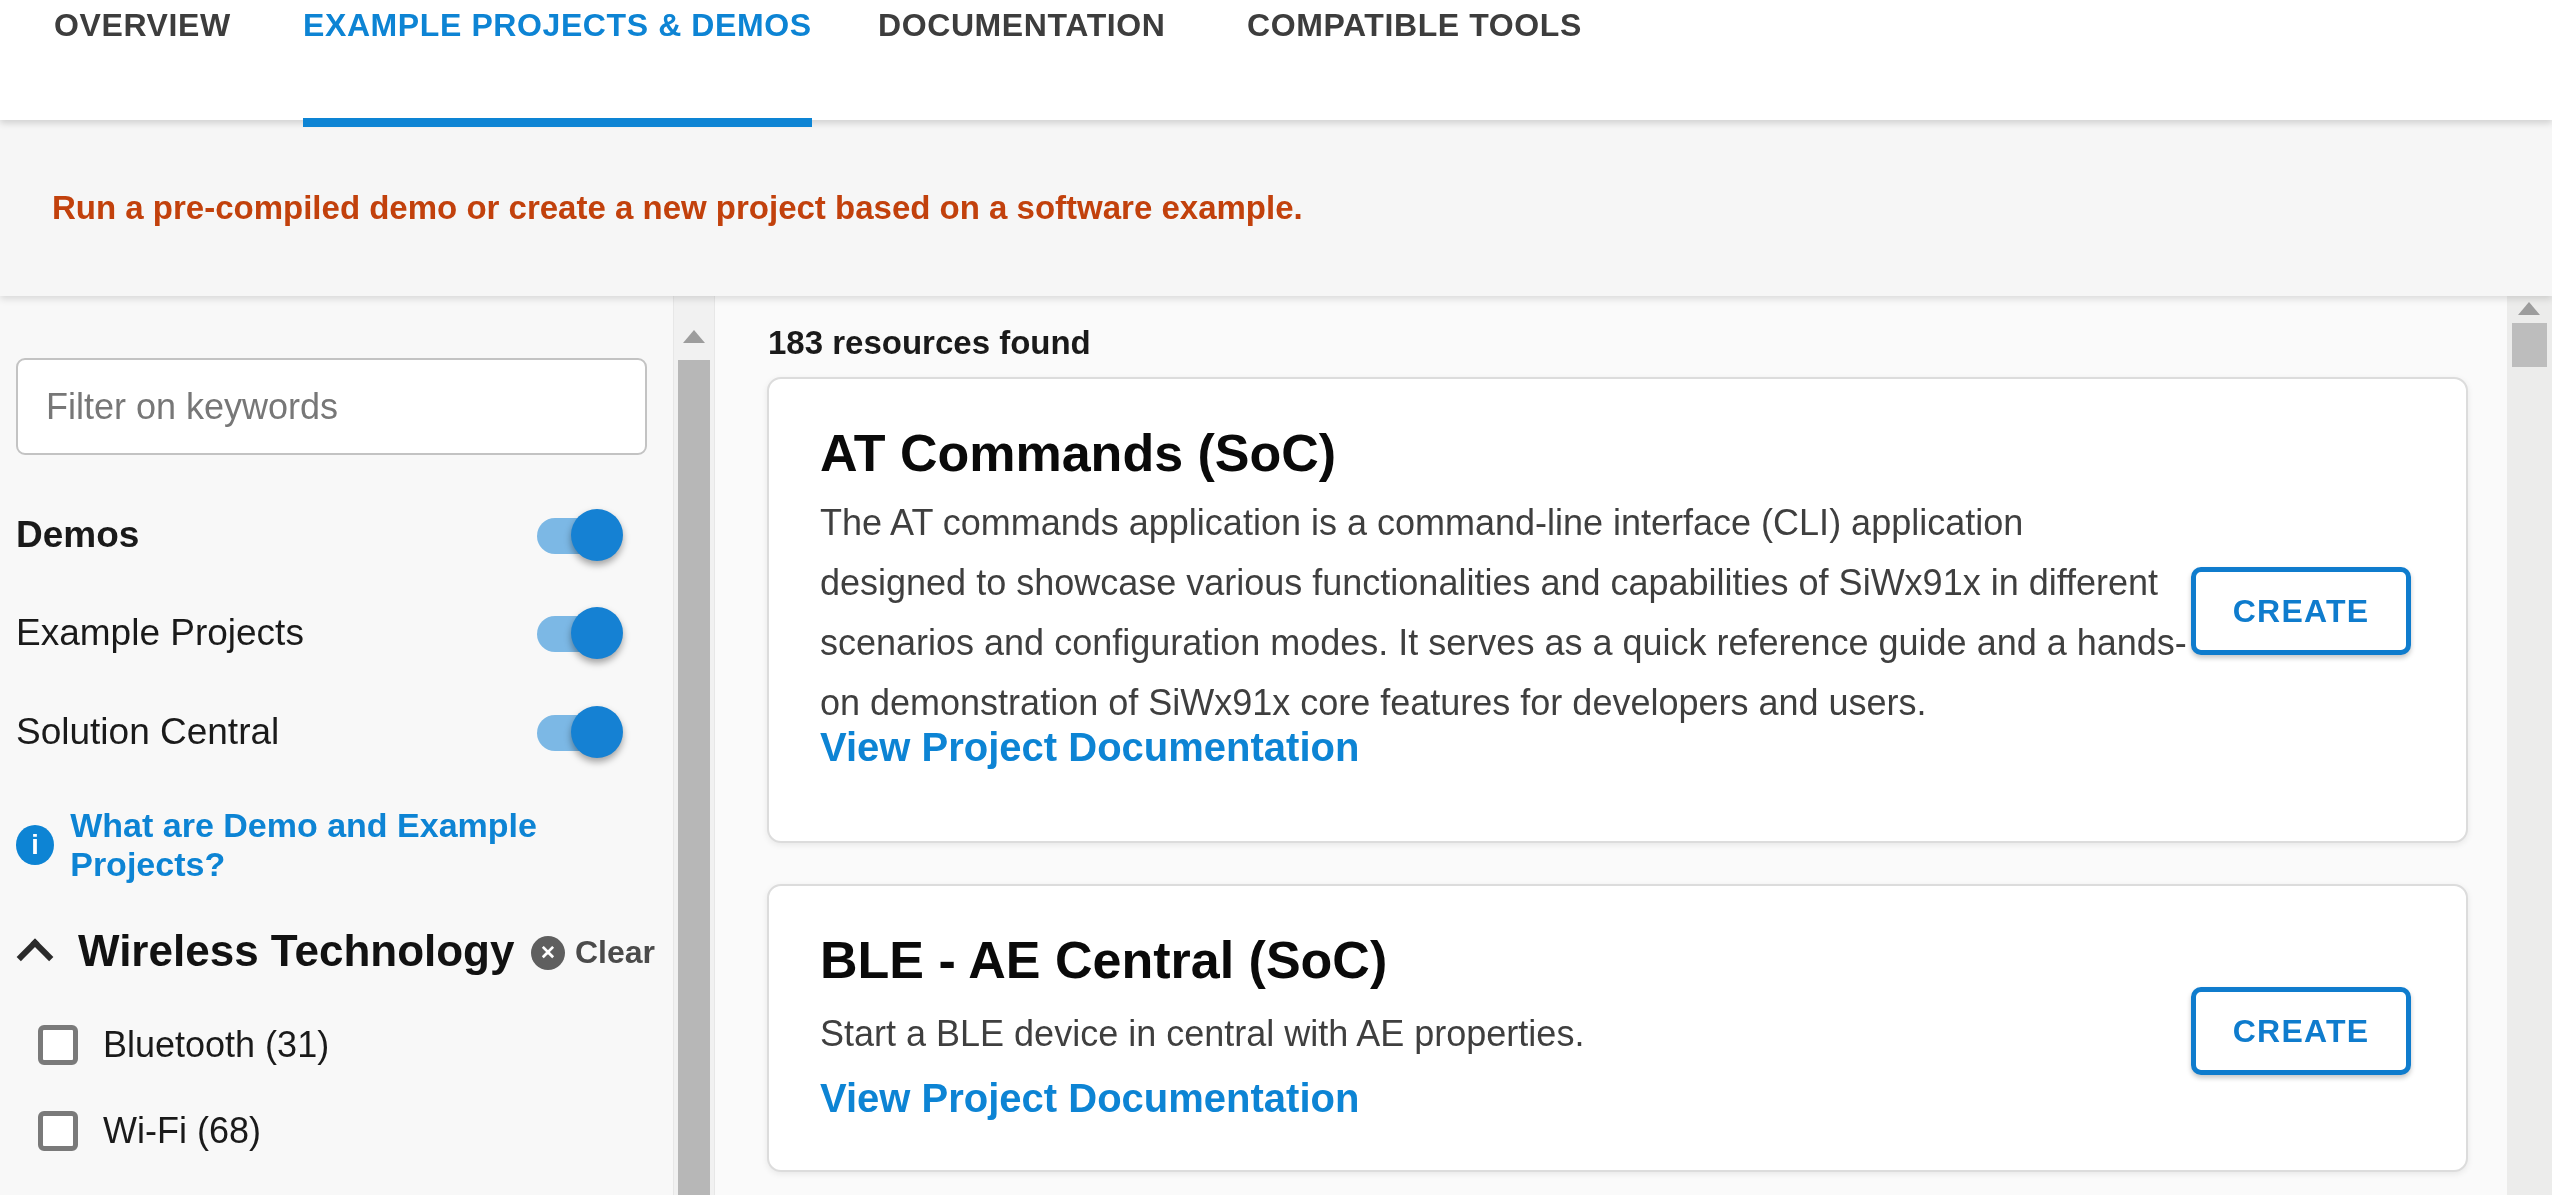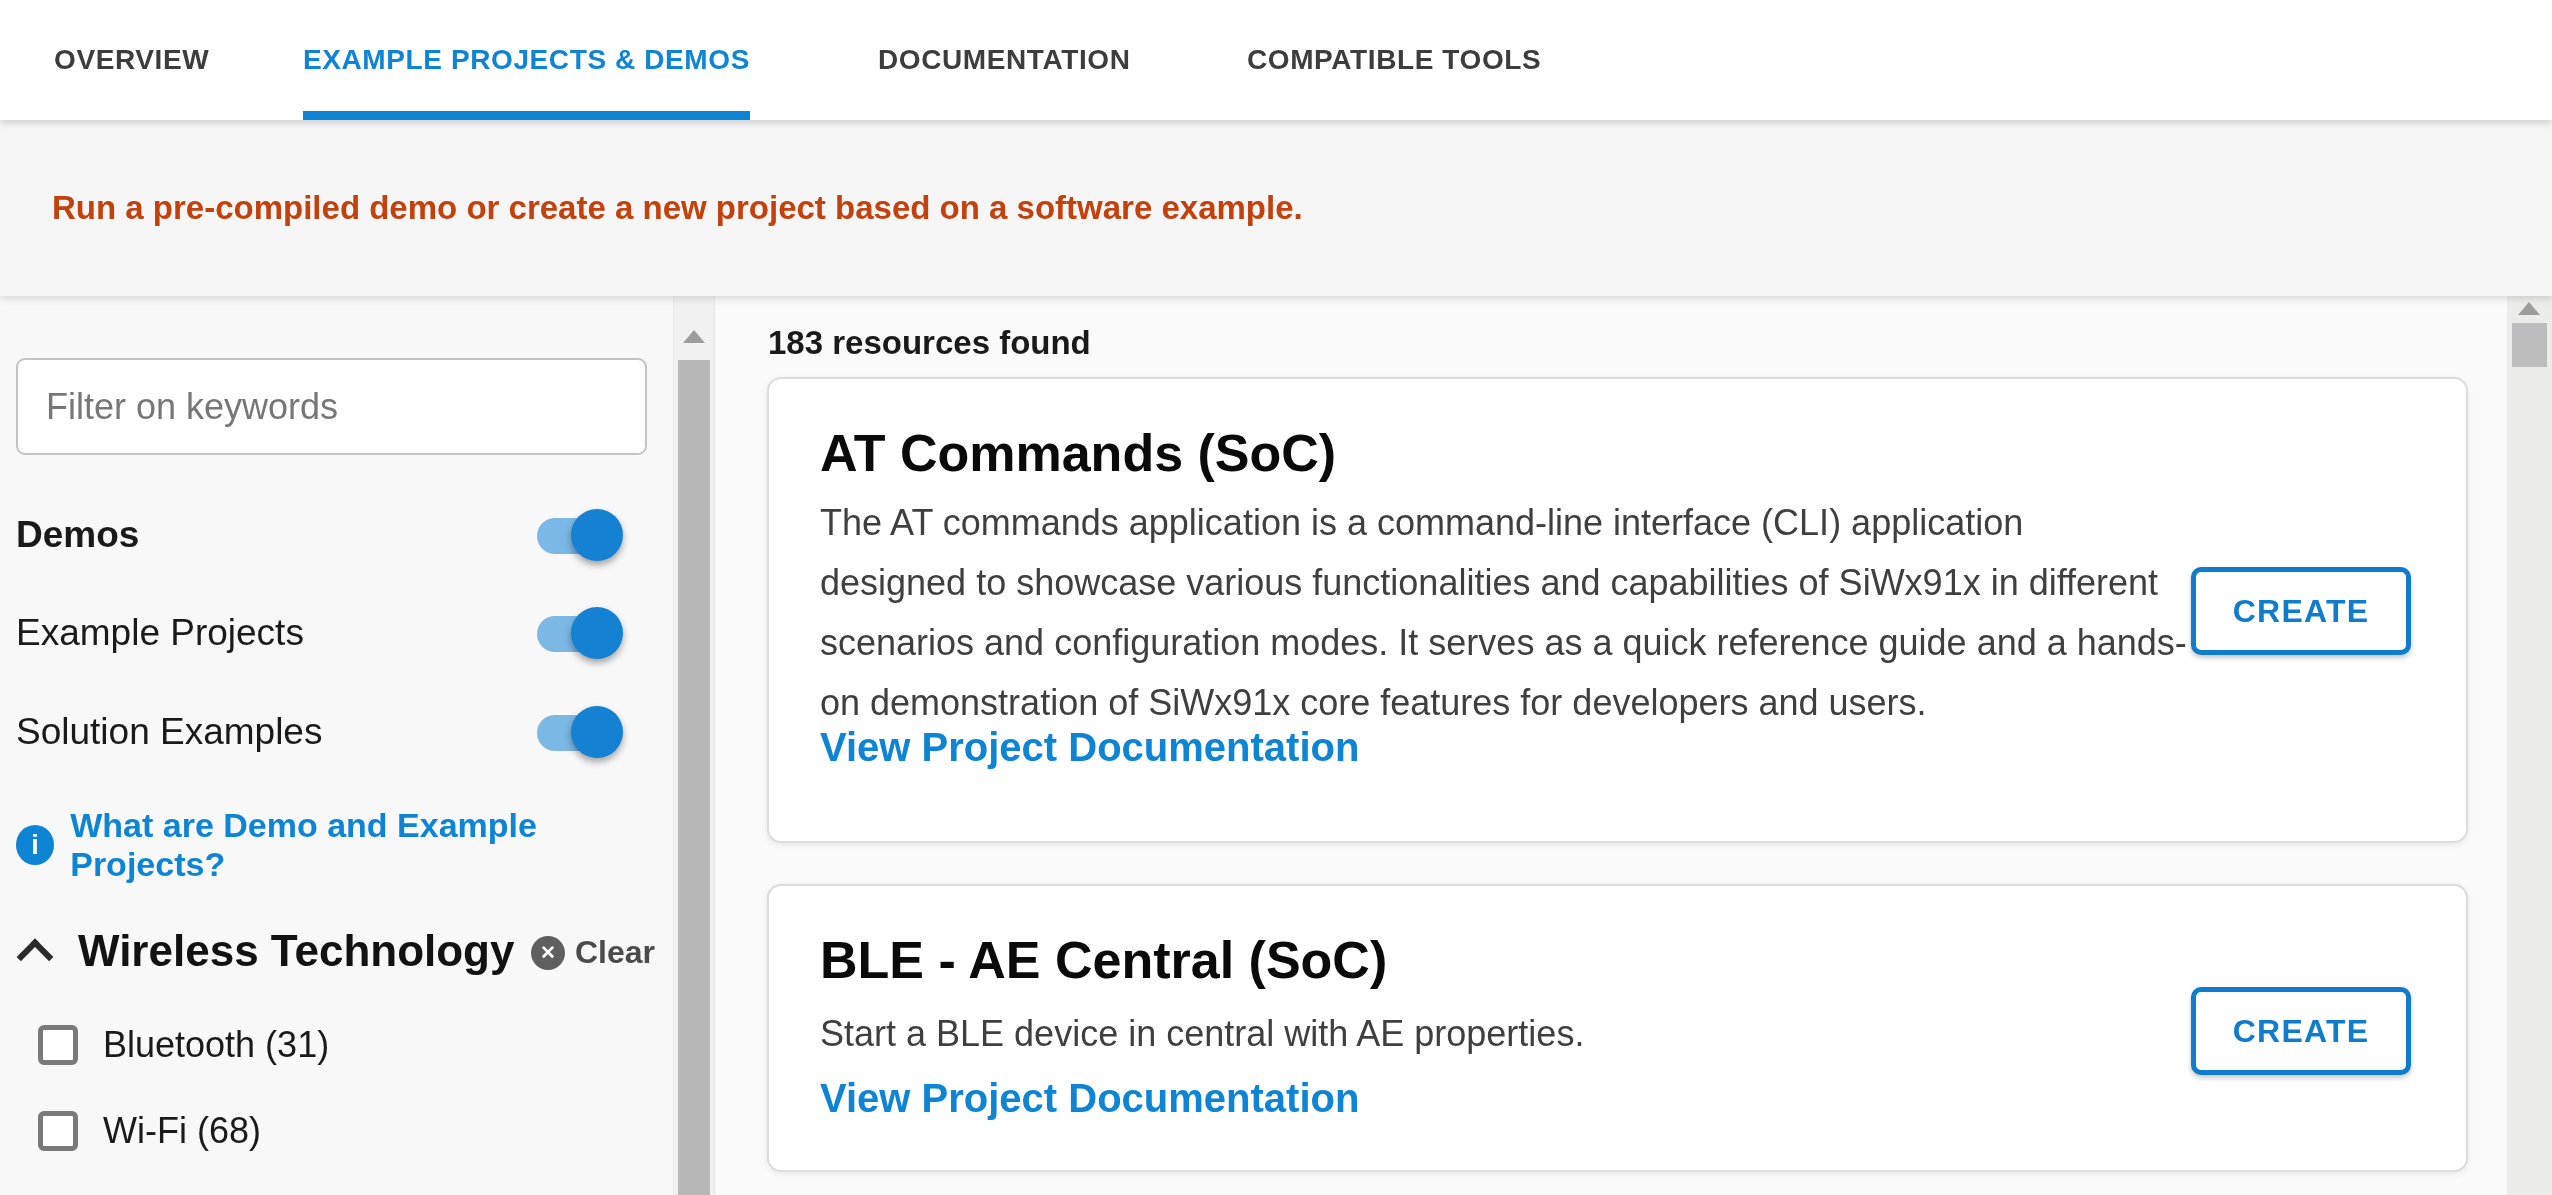--- a/index.html
+++ b/index.html
@@ -2,22 +2,22 @@
 <html><head>
 <meta charset="utf-8">
 <style>
   html,body{margin:0;padding:0;background:#ffffff;}
   *{box-sizing:border-box;font-family:"Liberation Sans", sans-serif;}
   #stage{position:relative;width:2552px;height:1195px;overflow:hidden;background:#fafafa;}
 
   
   .tabbar{position:absolute;left:0;top:0;width:2552px;height:120px;background:#ffffff;
           box-shadow:0 3px 7px rgba(0,0,0,.16);z-index:30;}
-  .tab{position:absolute;top:0;height:120px;display:flex;align-items:center;cursor:pointer;
-       font-size:28px;font-weight:700;letter-spacing:.6px;color:#3d3d3d;white-space:nowrap;}
+  .tab{position:absolute;top:7px;height:120px;display:flex;align-items:flex-start;cursor:pointer;
+       font-size:32px;font-weight:700;letter-spacing:.6px;color:#3d3d3d;white-space:nowrap;}
   .tab.active{color:#0d84d4;}
   .tab-underline{position:absolute;left:0;right:0;bottom:0;height:9px;background:#0d84d4;}
 
   
   .subtitle-band{position:absolute;left:0;top:120px;width:2552px;height:176px;background:#f6f6f6;
                  box-shadow:0 3px 7px rgba(0,0,0,.13);z-index:20;display:flex;align-items:center;}
   .subtitle-band .txt{margin-left:52px;font-size:33px;font-weight:700;color:#c2410c;}
 
   
   .content{position:absolute;left:0;top:296px;width:2552px;height:899px;background:#fafafa;z-index:10;}
@@ -123,21 +123,21 @@
         </span>
       </div>
       <div class="toggle-row" style="top:307px;align-items:center;">
         <span class="lbl">Example Projects</span>
         <span class="switch">
           <span class="track"></span>
           <span class="knob"></span>
         </span>
       </div>
       <div class="toggle-row" style="top:406px;">
-        <span class="lbl">Solution Examples</span>
+        <span class="lbl">Solution Central</span>
         <span class="switch">
           <span class="track"></span>
           <span class="knob"></span>
         </span>
       </div>
 
       <div class="info-row">
         <span class="info-icon">i</span>
         <span class="lbl">What are Demo and Example Projects?</span>
       </div>

